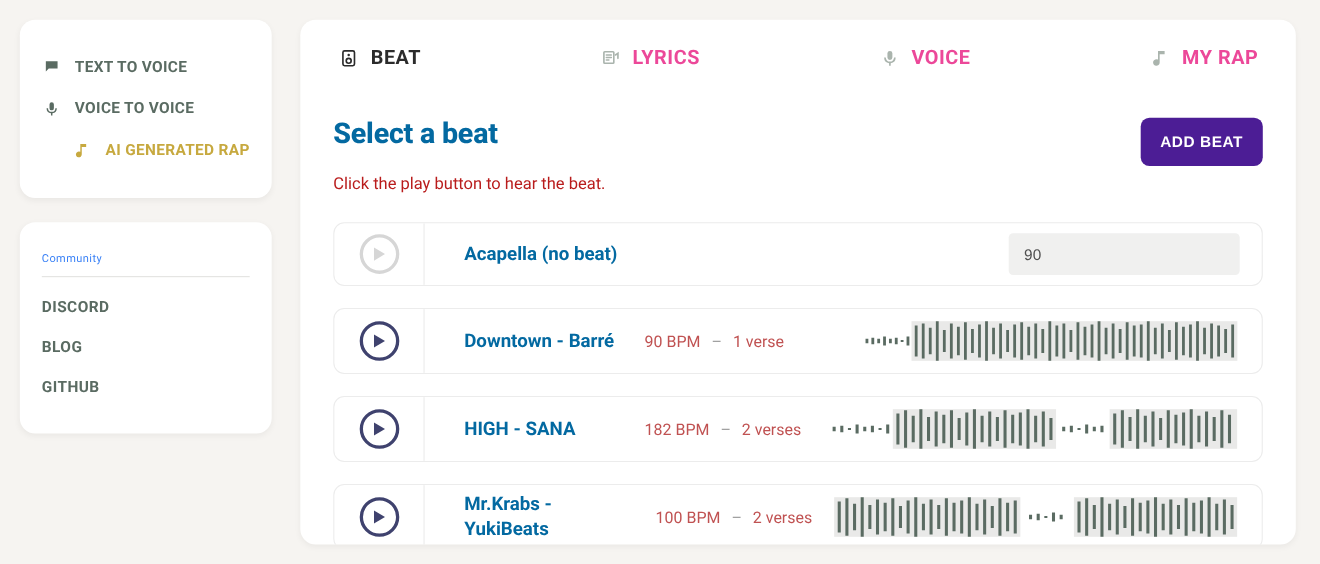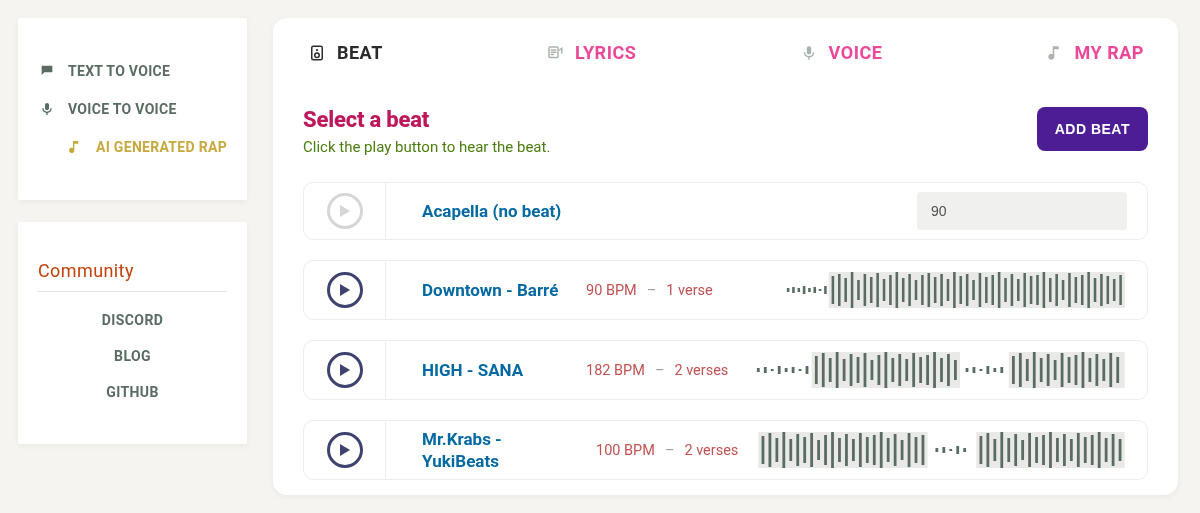--- a/index.html
+++ b/index.html
@@ -13,53 +13,52 @@
   }
   .sidebar {
     width: 265px;
     padding: 18px 18px 18px 18px;
     display: flex;
     flex-direction: column;
     gap: 22px;
   }
   .card {
     background: #ffffff;
-    border-radius: 2px;
+    border-radius: 14px;
     box-shadow: 0 2px 6px rgba(0,0,0,0.05);
-    padding: 34px 20px;
+    padding: 24px 20px;
   }
   .side-item {
     display: flex;
     align-items: center;
     gap: 12px;
     font-size: 14px;
     font-weight: 700;
     letter-spacing: 0.3px;
     color: #5a6b62;
     padding: 10px 0;
     cursor: pointer;
   }
   .side-item.active { color: #c7a93f; justify-content: flex-end; }
   .side-item .ico { width: 18px; height: 18px; display:flex; align-items:center; justify-content:center; }
   .community-title {
-    color: #c2410c;
-    font-size: 18px;
+    color: #3b82f6;
+    font-size: 10px;
     letter-spacing: 0.4px;
     padding: 4px 0 10px 0;
     border-bottom: 1px solid #e3e3e0;
     margin-bottom: 10px;
   }
   .community-link {
     color: #5a6b62;
     font-weight: 700;
     font-size: 14px;
     letter-spacing: 0.4px;
     padding: 10px 0;
     cursor: pointer;
-    text-align: center;
   }
   
   .main {
     flex: 1;
     padding: 18px 22px 18px 8px;
   }
   .panel {
     background: #ffffff;
     border-radius: 14px;
     box-shadow: 0 2px 6px rgba(0,0,0,0.05);
@@ -100,29 +99,29 @@
     width: 25%;
     background: linear-gradient(90deg, #b33340 0%, #c5533b 25%, #d8a23b 55%, #5f6cb3 100%);
   }
   .header-row {
     display: flex;
     justify-content: space-between;
     align-items: flex-start;
     margin-bottom: 6px;
   }
   .title {
-    font-size: 22px;
+    font-size: 26px;
     font-weight: 800;
-    color: #be185d;
+    color: #0369a1;
     letter-spacing: -0.2px;
   }
   .subtitle {
     font-size: 15px;
-    color: #4d7c0f;
-    margin-top: 6px;
+    color: #b91c1c;
+    margin-top: 21px;
   }
   .add-beat-btn {
     background: #4c1d95;
     color: #ffffff;
     font-weight: 700;
     font-size: 14px;
     letter-spacing: 0.5px;
     border: none;
     border-radius: 8px;
     padding: 14px 18px;

